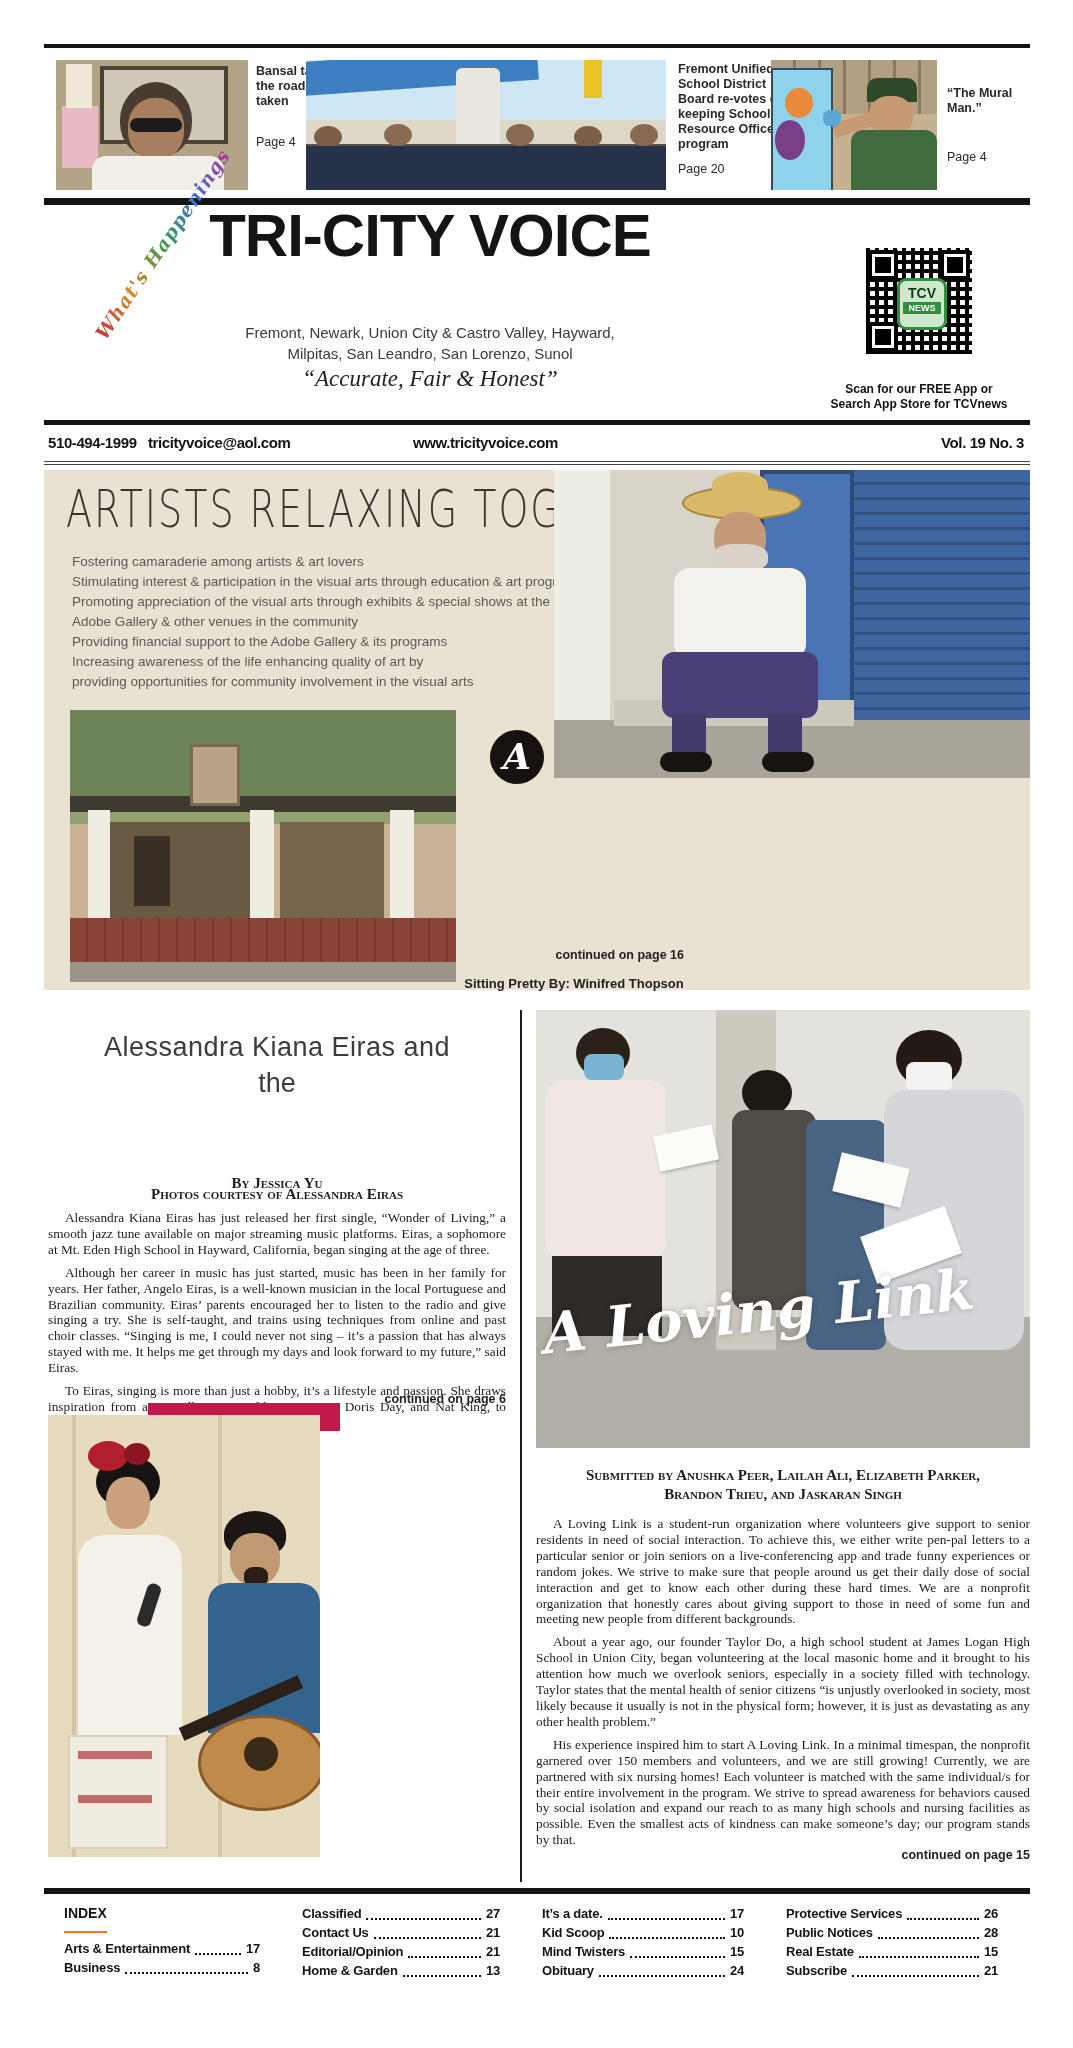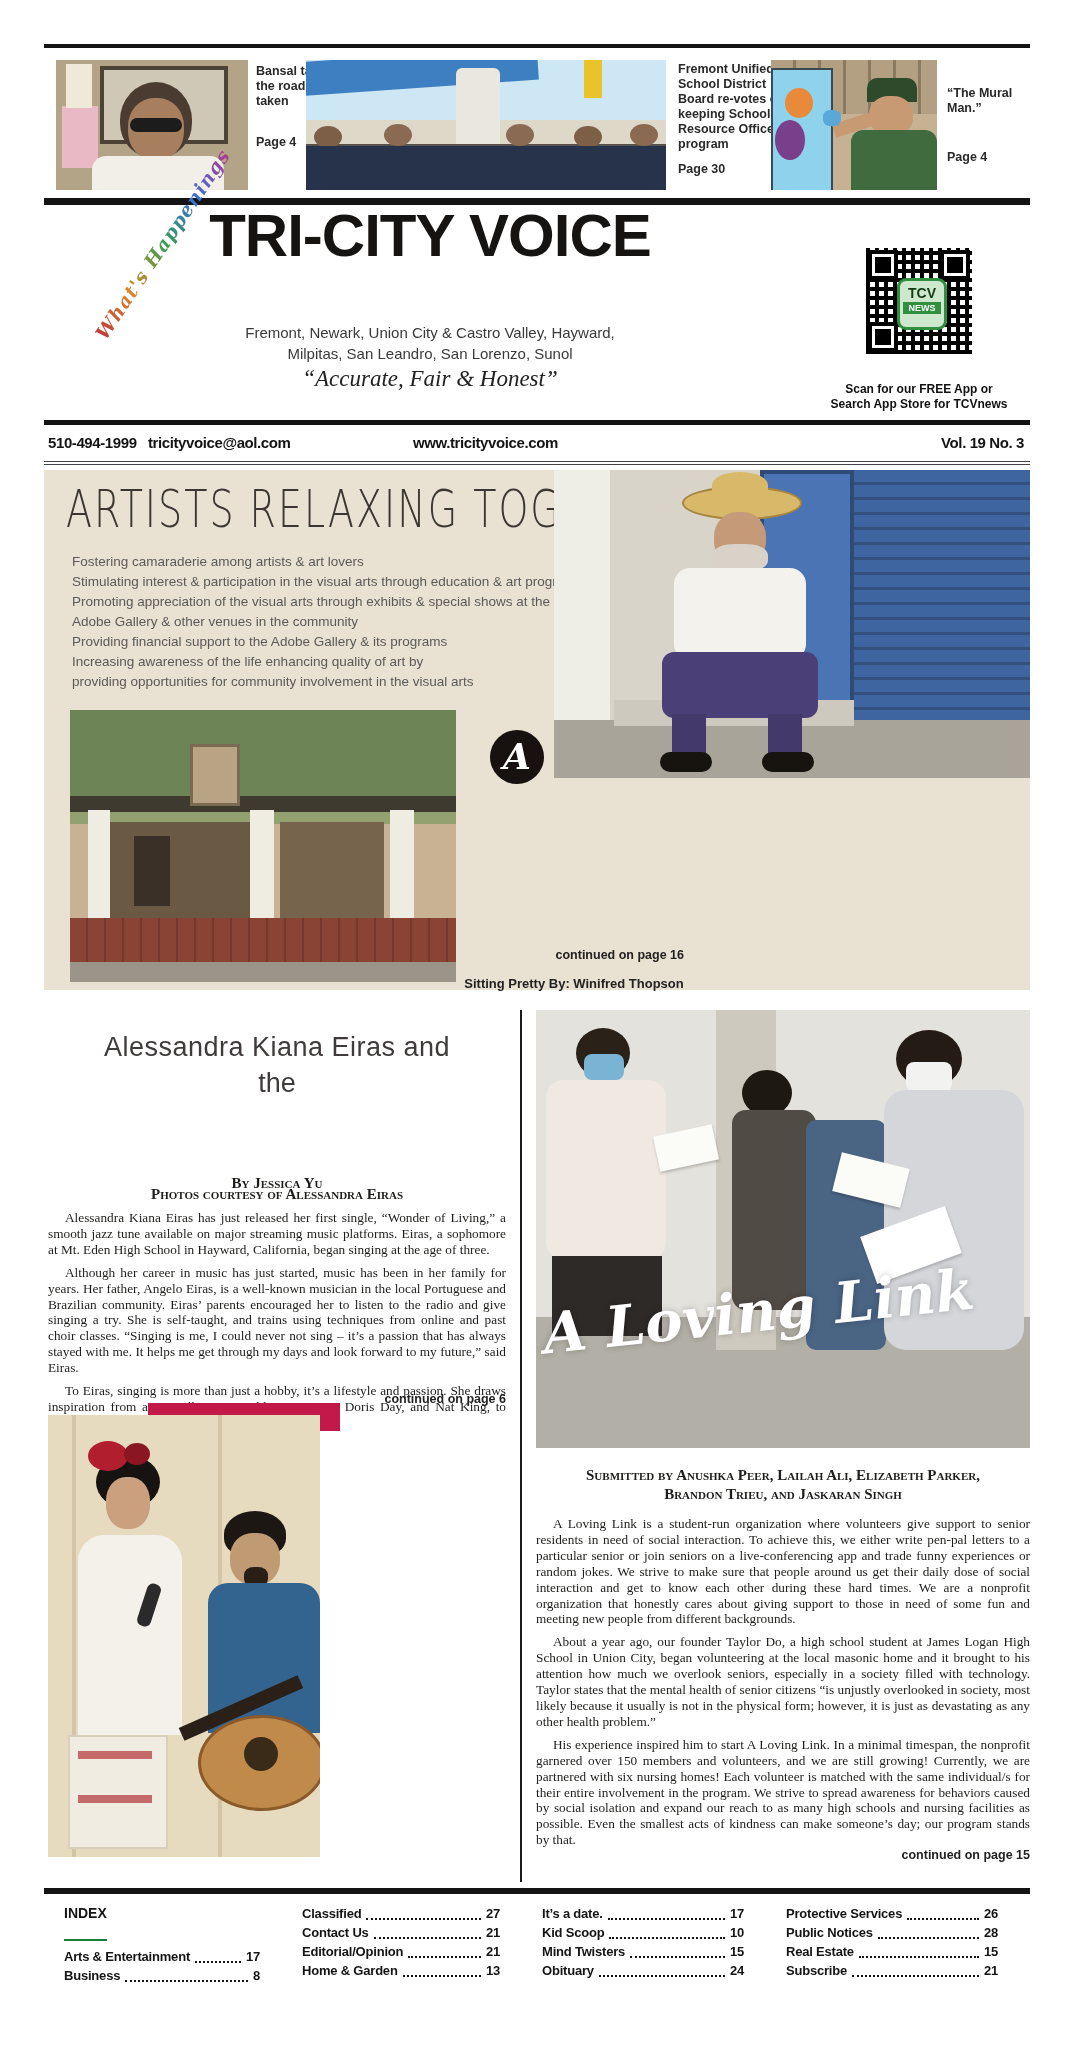--- a/index.html
+++ b/index.html
@@ -4,21 +4,21 @@
 <style>
   html,body { margin:0; padding:0; background:#fff; }
   #page { position:relative; width:1073px; height:2048px; background:#fff; overflow:hidden;
           font-family:"Liberation Sans", sans-serif; color:#1d1d1b; }
 
   
   .banner { position:absolute; left:44px; top:44px; width:986px; height:150px;
             border-top:4px solid #141414; border-bottom:7px solid #141414; background:#fff; }
   .bphoto { position:absolute; top:12px; height:130px; overflow:hidden; }
   .bcap { position:absolute; top:16px; font:bold 12.5px/15px "Liberation Sans", sans-serif; color:#2a2a2a; }
-  .bcap .pg { display:block; margin-top:26px; font-weight:bold; }
+  .bcap .pg { display:block; margin-top:26px; font-weight:normal; }
 
   
   .masthead-script { position:absolute; left:100px; top:326px; transform:rotate(-56deg);
       transform-origin:0 50%; font:italic bold 19px "DejaVu Serif", serif; letter-spacing:1px;
       background:linear-gradient(90deg,#c23a3a,#d8882a,#3a9d4f,#3a6fd8,#b03a8d);
       -webkit-background-clip:text; background-clip:text; color:transparent; }
   .mast-title { position:absolute; left:165px; top:204px; width:530px; text-align:center;
       font:bold 60px/64px "Liberation Sans", sans-serif; letter-spacing:-1px; color:#161413; }
   .mast-sub { position:absolute; left:165px; top:322px; width:530px; text-align:center;
       font:15px/21px "Liberation Sans", sans-serif; color:#3a3a3a; }
@@ -83,21 +83,21 @@
   .right-col { position:absolute; left:536px; top:1010px; width:494px; height:878px; }
   .loving-script { position:absolute; left:6px; top:268px; transform:rotate(-6deg);
       font:italic bold 56px "DejaVu Serif", serif; color:#fff; white-space:nowrap;
       text-shadow:0 0 6px rgba(0,0,0,0.25); }
 
   
   .indexbar { position:absolute; left:44px; top:1888px; width:986px; height:160px;
       border-top:6px solid #141414; }
   .idx-col { position:absolute; top:10px; }
   .idx-title { display:inline-block; font:bold 14px "Liberation Sans", sans-serif; color:#141414;
-      border-bottom:2px solid #15803d; padding-bottom:18px; margin-bottom:6px; }
+      border-bottom:2px solid #f97316; padding-bottom:10px; margin-bottom:6px; }
   .idx-row { display:flex; align-items:flex-end; font:bold 13px/19px "Liberation Sans", sans-serif;
       color:#141414; letter-spacing:-0.2px; }
   .idx-dots { flex:1; border-bottom:2px dotted #141414; margin:0 5px 3px 5px; }
 </style>
 </head>
 <body>
 
 <div id="page">
 
   <div class="banner">
@@ -123,21 +123,21 @@
       <div class="shape" style="left:0;top:84px;width:360px;height:10px;background:#57534a;"></div>
       <div class="shape" style="left:8px;top:66px;width:28px;height:22px;border-radius:50%;background:#7d5f47;"></div>
       <div class="shape" style="left:78px;top:64px;width:28px;height:22px;border-radius:50%;background:#8a6a52;"></div>
       <div class="shape" style="left:200px;top:64px;width:28px;height:22px;border-radius:50%;background:#8a6a52;"></div>
       <div class="shape" style="left:268px;top:66px;width:28px;height:22px;border-radius:50%;background:#7d5f47;"></div>
       <div class="shape" style="left:324px;top:64px;width:28px;height:22px;border-radius:50%;background:#8a6a52;"></div>
       <div class="shape" style="left:0;top:86px;width:360px;height:44px;background:#27334a;"></div>
     </div>
     <div class="bcap" style="left:634px;width:116px;top:14px;">
       <span>Fremont Unified School District Board re-votes on keeping School Resource Officer program</span>
-      <span class="pg" style="margin-top:10px;">Page 30</span>
+      <span class="pg" style="margin-top:10px;">Page 20</span>
     </div>
 
     <div class="bphoto" style="left:727px;width:166px;background:#c6b293;">
       <div class="shape" style="left:0;top:0;width:166px;height:54px;background:repeating-linear-gradient(90deg,#b3a083 0 22px,#8a7a60 22px 25px);"></div>
       <div class="shape" style="left:0;top:8px;width:58px;height:122px;background:#8fd2ec;border:2px solid #3a4a52;"></div>
       <div class="shape" style="left:4px;top:60px;width:30px;height:40px;border-radius:50%;background:#7a3f8a;"></div>
       <div class="shape" style="left:14px;top:28px;width:28px;height:30px;border-radius:50%;background:#e88a3a;"></div>
       <div class="shape" style="left:96px;top:18px;width:50px;height:24px;background:#2f4a2a;border-radius:10px 10px 0 0;"></div>
       <div class="shape" style="left:98px;top:36px;width:44px;height:40px;border-radius:45%;background:#c79a74;"></div>
       <div class="shape" style="left:80px;top:70px;width:86px;height:60px;background:#3f6b3f;border-radius:12px 12px 0 0;"></div>

